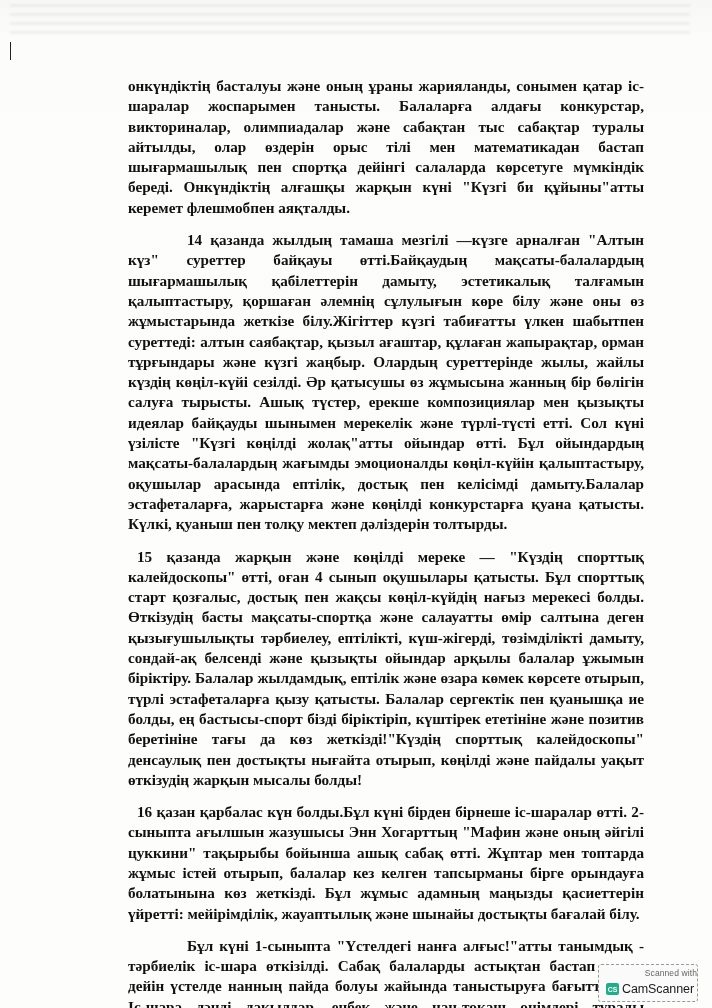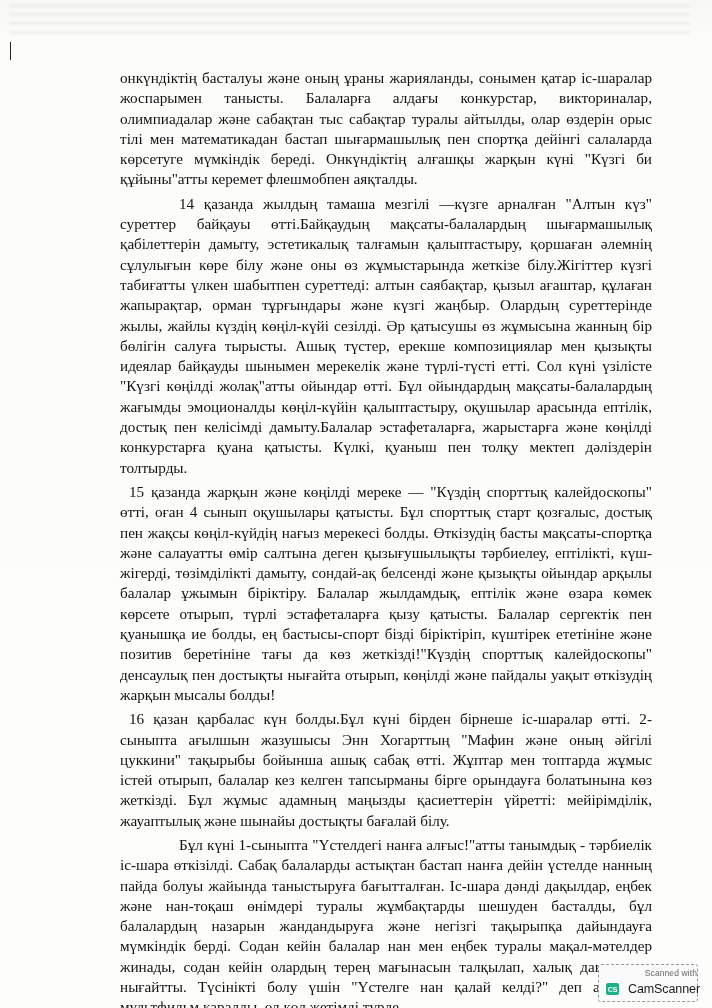--- a/index.html
+++ b/index.html
@@ -39,23 +39,24 @@
     .content {
       position: absolute;
       left: 116px;
       top: 64px;
       width: 540px;
       font-size: 15.2px;
       line-height: 20.3px;
       text-align: justify;
     }
     .content p {
-      margin: 4px;
+      margin: 12px;
       padding: 0;
       text-align: justify;
+      font-weight: bold;
     }
     .indent-large { text-indent: 59px; }
     .indent-small { text-indent: 9px; }
 
     .cs-badge {
       position: absolute;
       left: 598px;
       top: 964px;
       width: 98px;
       height: 36px;
@@ -84,21 +85,21 @@
       border-radius: 2px;
       color: #fff;
       font-size: 7px;
       font-weight: bold;
       display: flex;
       align-items: center;
       justify-content: center;
       line-height: 1;
     }
     .cs-name {
-      margin-left: 9px;
+      margin-left: 3px;
       font-size: 12.5px;
       color: #1a1a1a;
       letter-spacing: -0.1px;
     }
   </style>
 </head>
 <body>
 
 <div class="page">
   <div class="ghost-top"></div>

